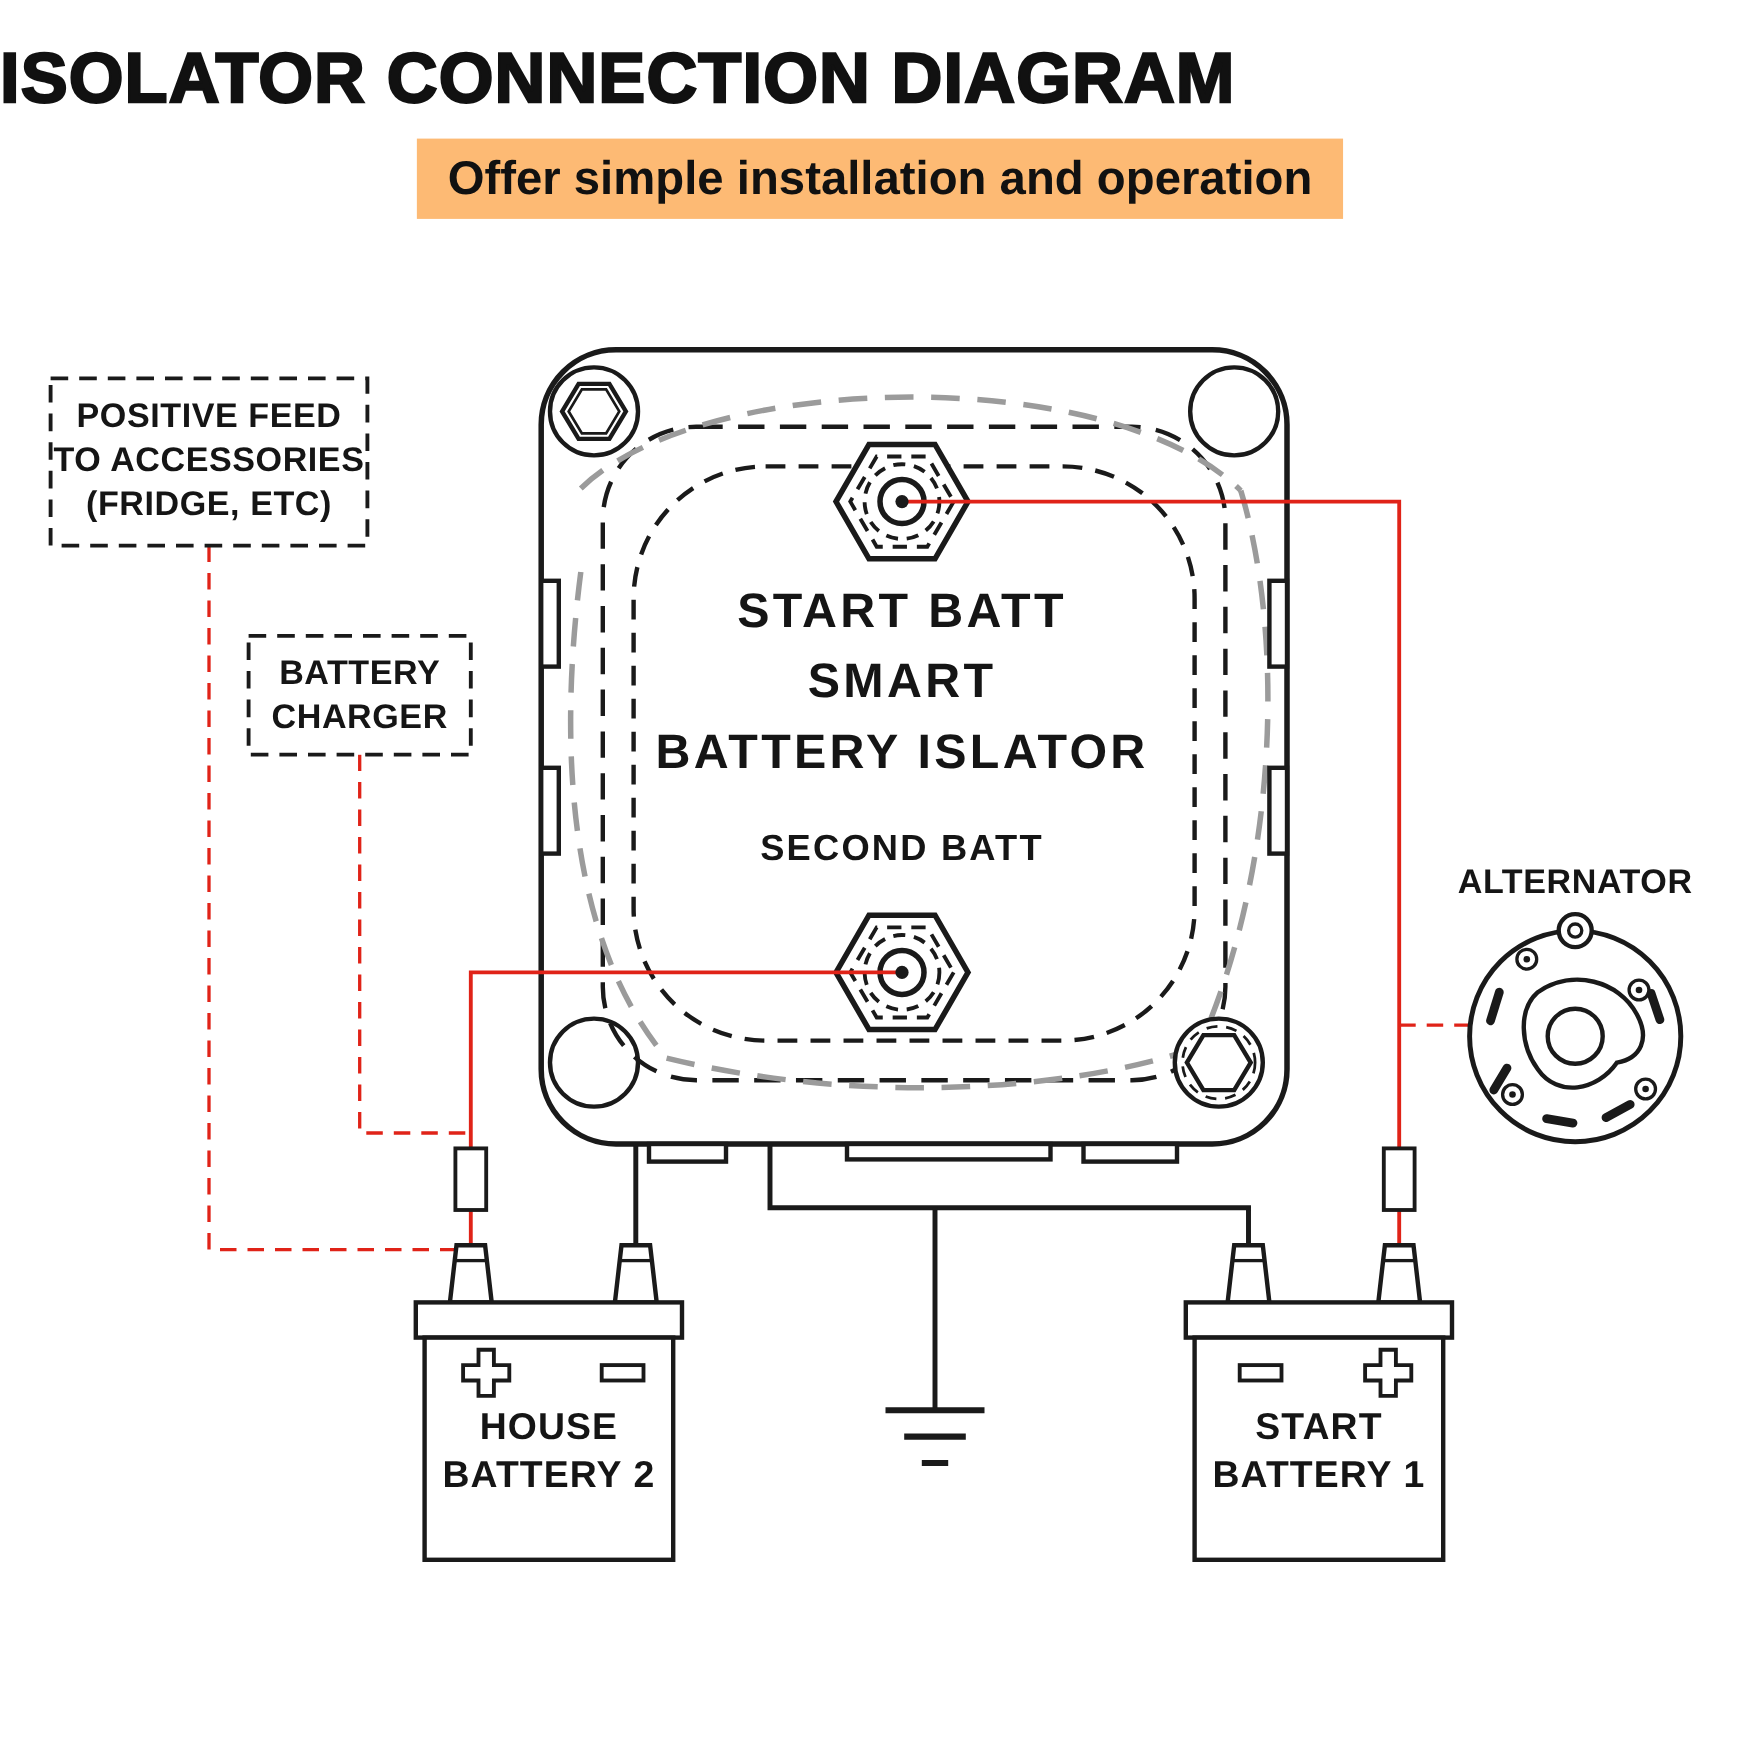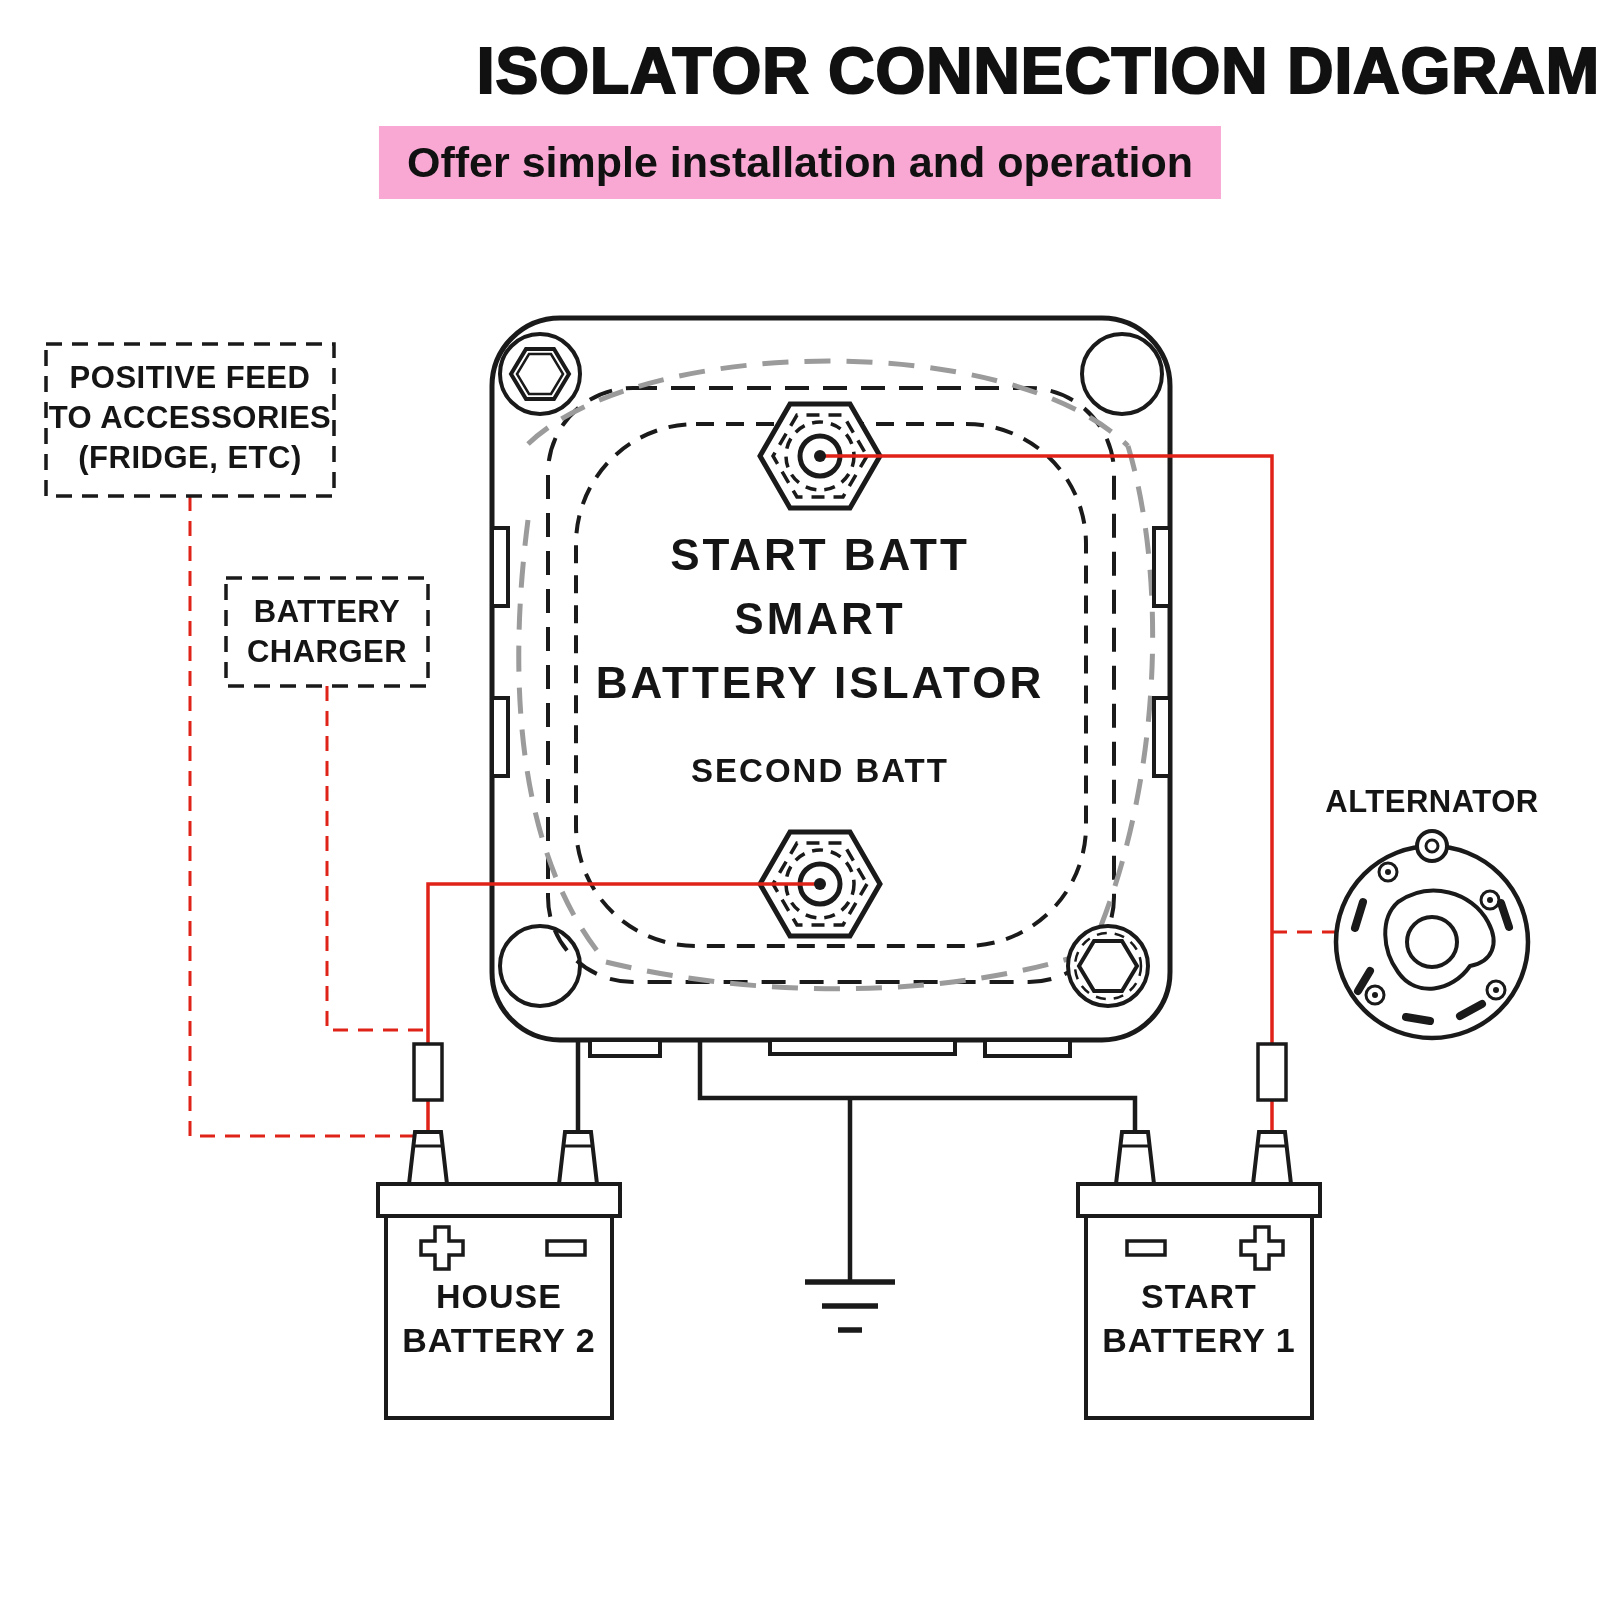--- a/index.html
+++ b/index.html
@@ -1,27 +1,27 @@
 <!DOCTYPE html>
 <html><head>
 <meta charset="utf-8">
 <style>
   html,body{margin:0;padding:0;}
   body{
     width:1600px;height:1600px;background:#ffffff;position:relative;overflow:hidden;
     font-family:"Liberation Sans", sans-serif;
   }
   .title{
-    position:absolute;top:34px;left:0;width:100%;text-align:right;
+    position:absolute;top:34px;left:0;width:100%;text-align:left;
     font-size:64px;font-weight:bold;color:#111;letter-spacing:1px;
     -webkit-text-stroke:2.2px #111;white-space:nowrap;
   }
   .banner{
     position:absolute;top:126px;left:50%;transform:translateX(-50%);
-    background:#f9a8d4;color:#111;font-size:43px;font-weight:bold;
+    background:#fdba74;color:#111;font-size:43px;font-weight:bold;
     padding:12px 28px;white-space:nowrap;
   }
   svg{position:absolute;left:0;top:0;}
   .ln{stroke:#1a1a1a;fill:none;}
   .lnw{stroke:#1a1a1a;fill:#ffffff;}
   .gray{stroke:#9b9b9b;fill:none;}
   .red{stroke:#E02318;fill:none;}
   text{font-family:"Liberation Sans", sans-serif;font-weight:bold;fill:#151515;text-anchor:middle;}
   .iso-t{font-size:44px;letter-spacing:3px;}
   .iso-t2{font-size:33px;letter-spacing:2px;}

